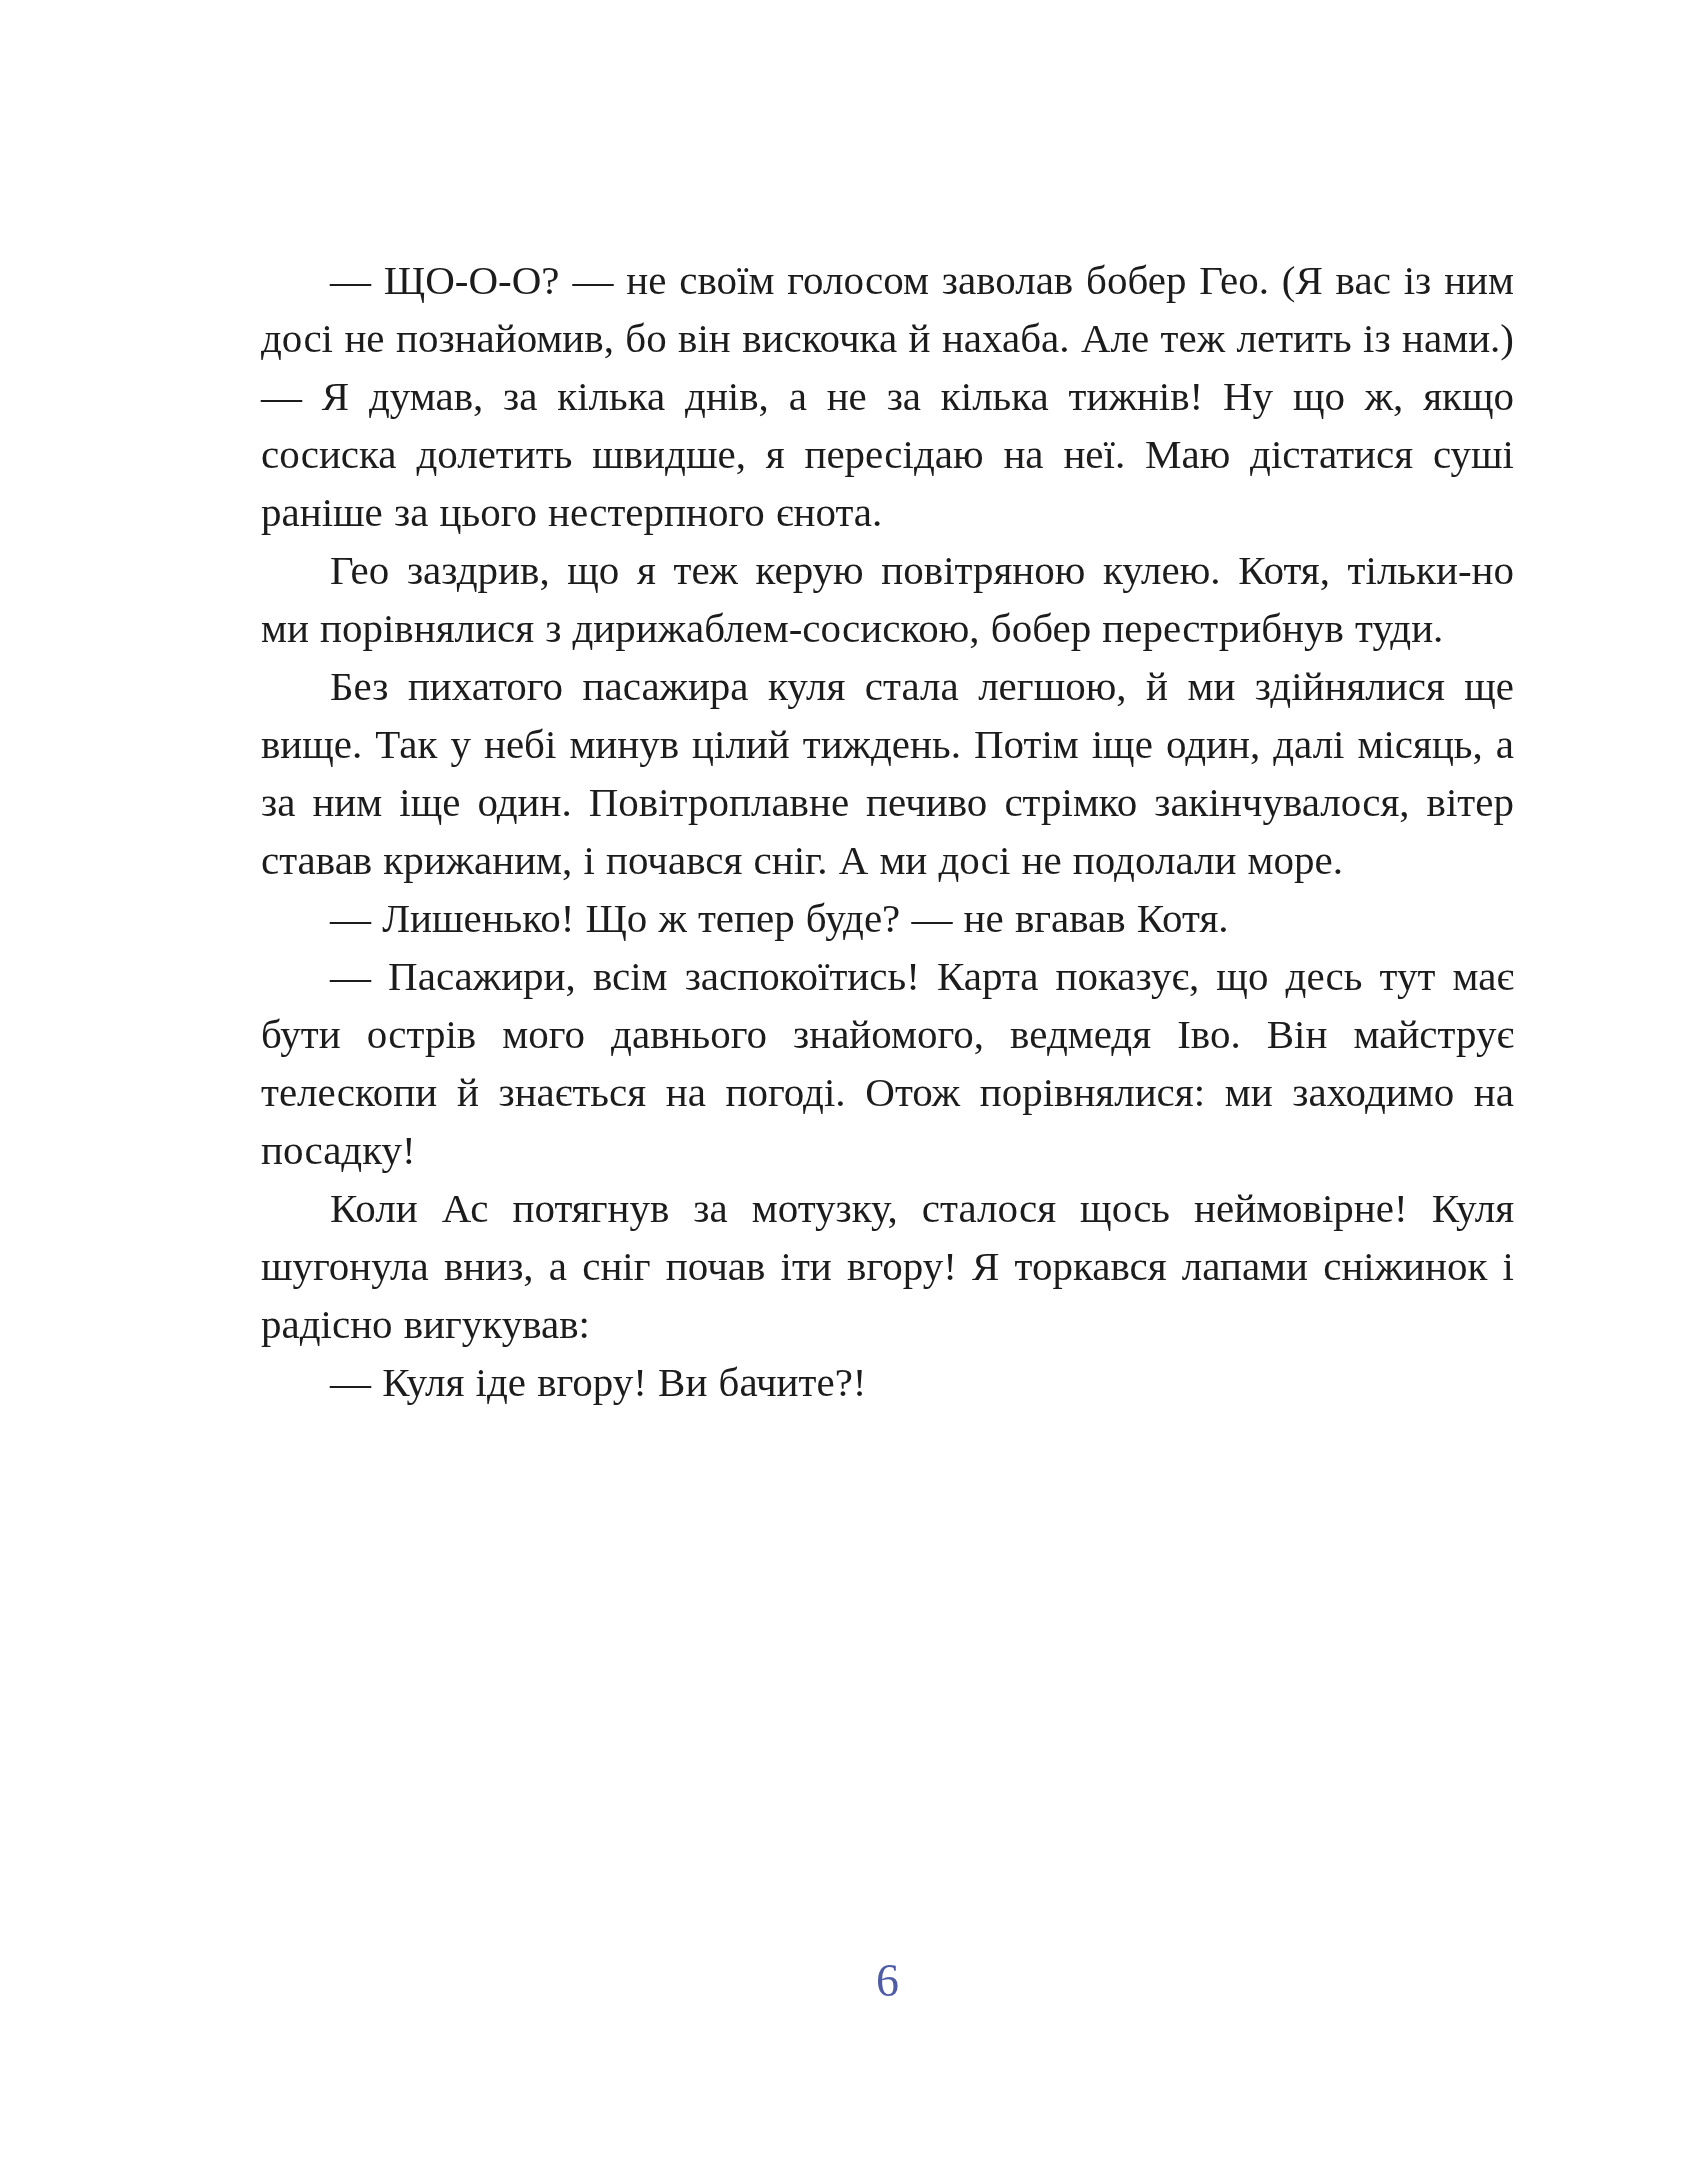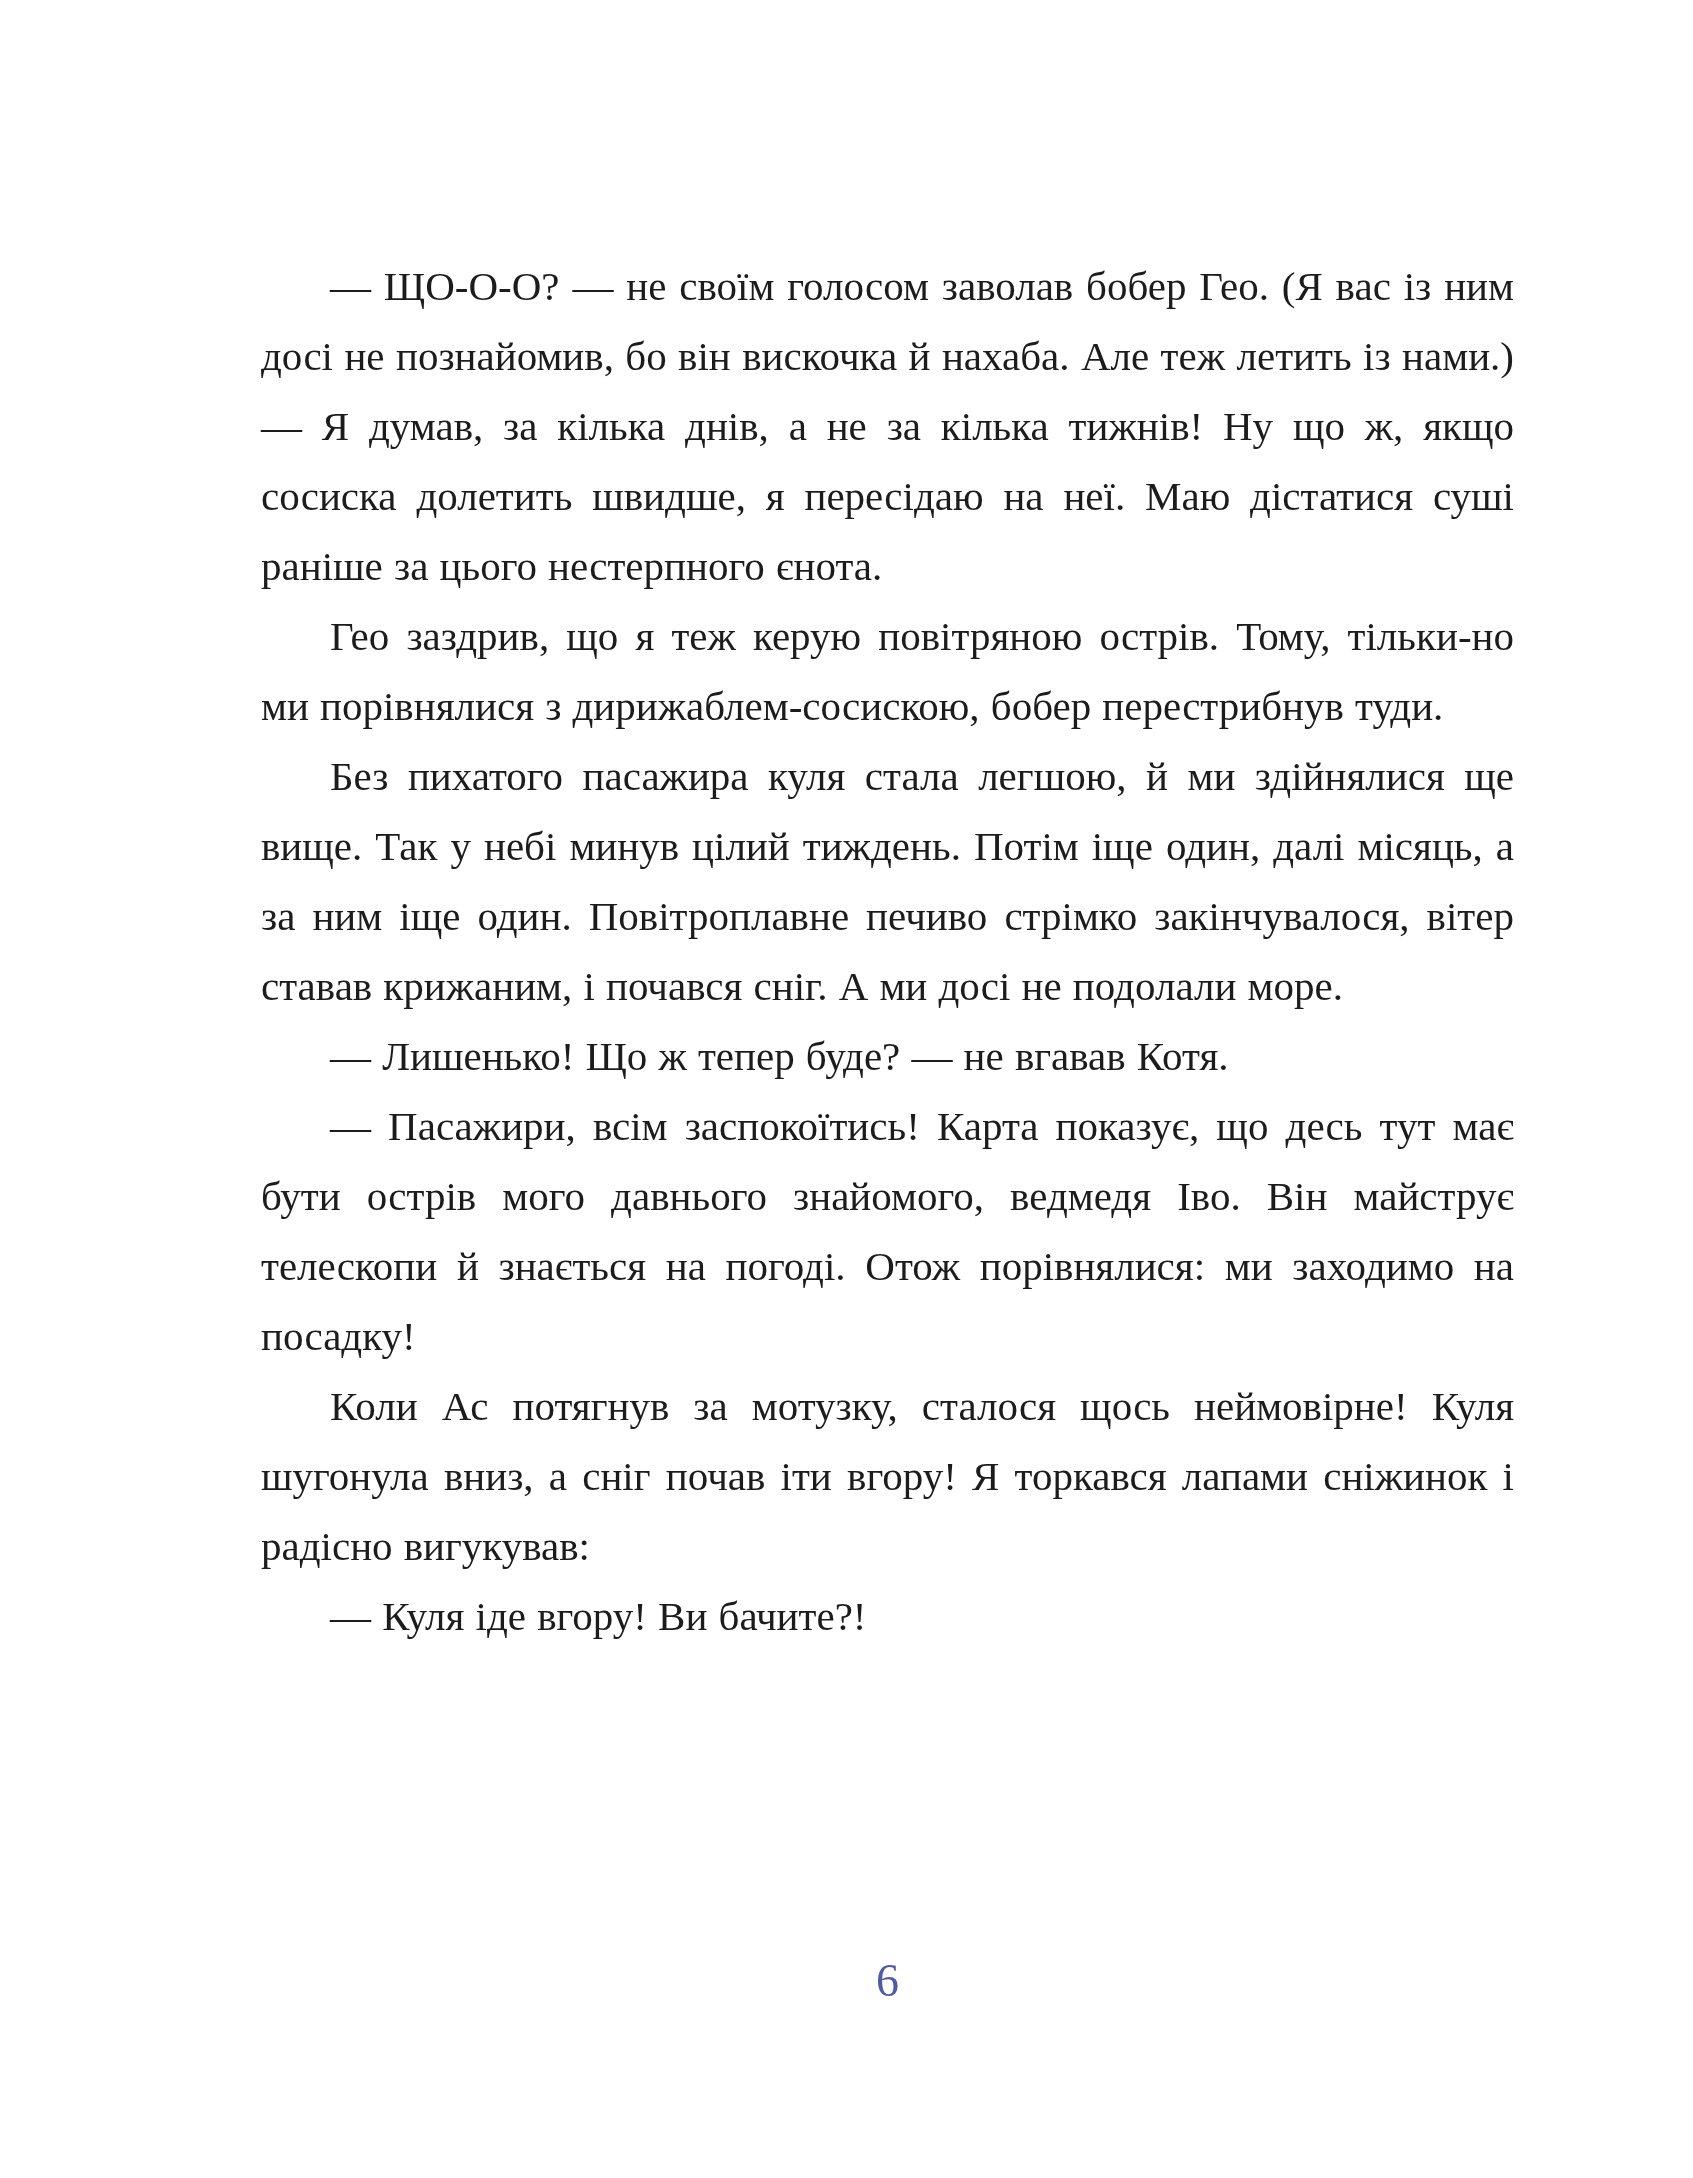--- a/index.html
+++ b/index.html
@@ -23,21 +23,21 @@
   .text-block{
     position:absolute;
     left:261px;
     top:251px;
     width:1253px;
     color:var(--text-color);
   }
   .text-block p{
     margin:0;
     font-size:41px;
-    line-height:70px;
+    line-height:58px;
     text-align:justify;
     text-indent:69px;
     hyphens:auto;
     -webkit-hyphens:auto;
     word-spacing:0.9px;
   }
   .page-number{
     position:absolute;
     left:261px;
     width:1253px;
@@ -47,21 +47,21 @@
     line-height:53px;
     color:var(--page-number-color);
   }
 </style>
 </head>
 <body>
 
 <div class="page">
   <main class="text-block">
     <p>— ЩО-О-О? — не своїм голосом заволав бобер Гео. (Я вас із ним досі не познайомив, бо він вискочка й нахаба. Але теж летить із нами.) — Я думав, за кілька днів, а не за кілька тижнів! Ну що ж, якщо сосиска долетить швидше, я пересідаю на неї. Маю дістатися суші раніше за цього нестерпного єнота.</p>
-    <p>Гео заздрив, що я теж керую повітряною острів. Тому, тільки-но ми порівнялися з дирижаблем-сосискою, бобер перестрибнув туди.</p>
+    <p>Гео заздрив, що я теж керую повітряною кулею. Котя, тільки-но ми порівнялися з дирижаблем-сосискою, бобер перестрибнув туди.</p>
     <p>Без пихатого пасажира куля стала легшою, й ми здійнялися ще вище. Так у небі минув цілий тиждень. Потім іще один, далі місяць, а за ним іще один. Повітроплавне печиво стрімко закінчувалося, вітер ставав крижаним, і почався сніг. А ми досі не подолали море.</p>
     <p>— Лишенько! Що ж тепер буде? — не вгавав Котя.</p>
     <p>— Пасажири, всім заспокоїтись! Карта показує, що десь тут має бути острів мого давнього знайомого, ведмедя Іво. Він майструє телескопи й знається на погоді. Отож порівнялися: ми заходимо на посадку!</p>
     <p>Коли Ас потягнув за мотузку, сталося щось неймовірне! Куля шугонула вниз, а сніг почав іти вгору! Я торкався лапами сніжинок і радісно вигукував:</p>
     <p>— Куля іде вгору! Ви бачите?!</p>
   </main>
   <div class="page-number">6</div>
 </div>
 
 

